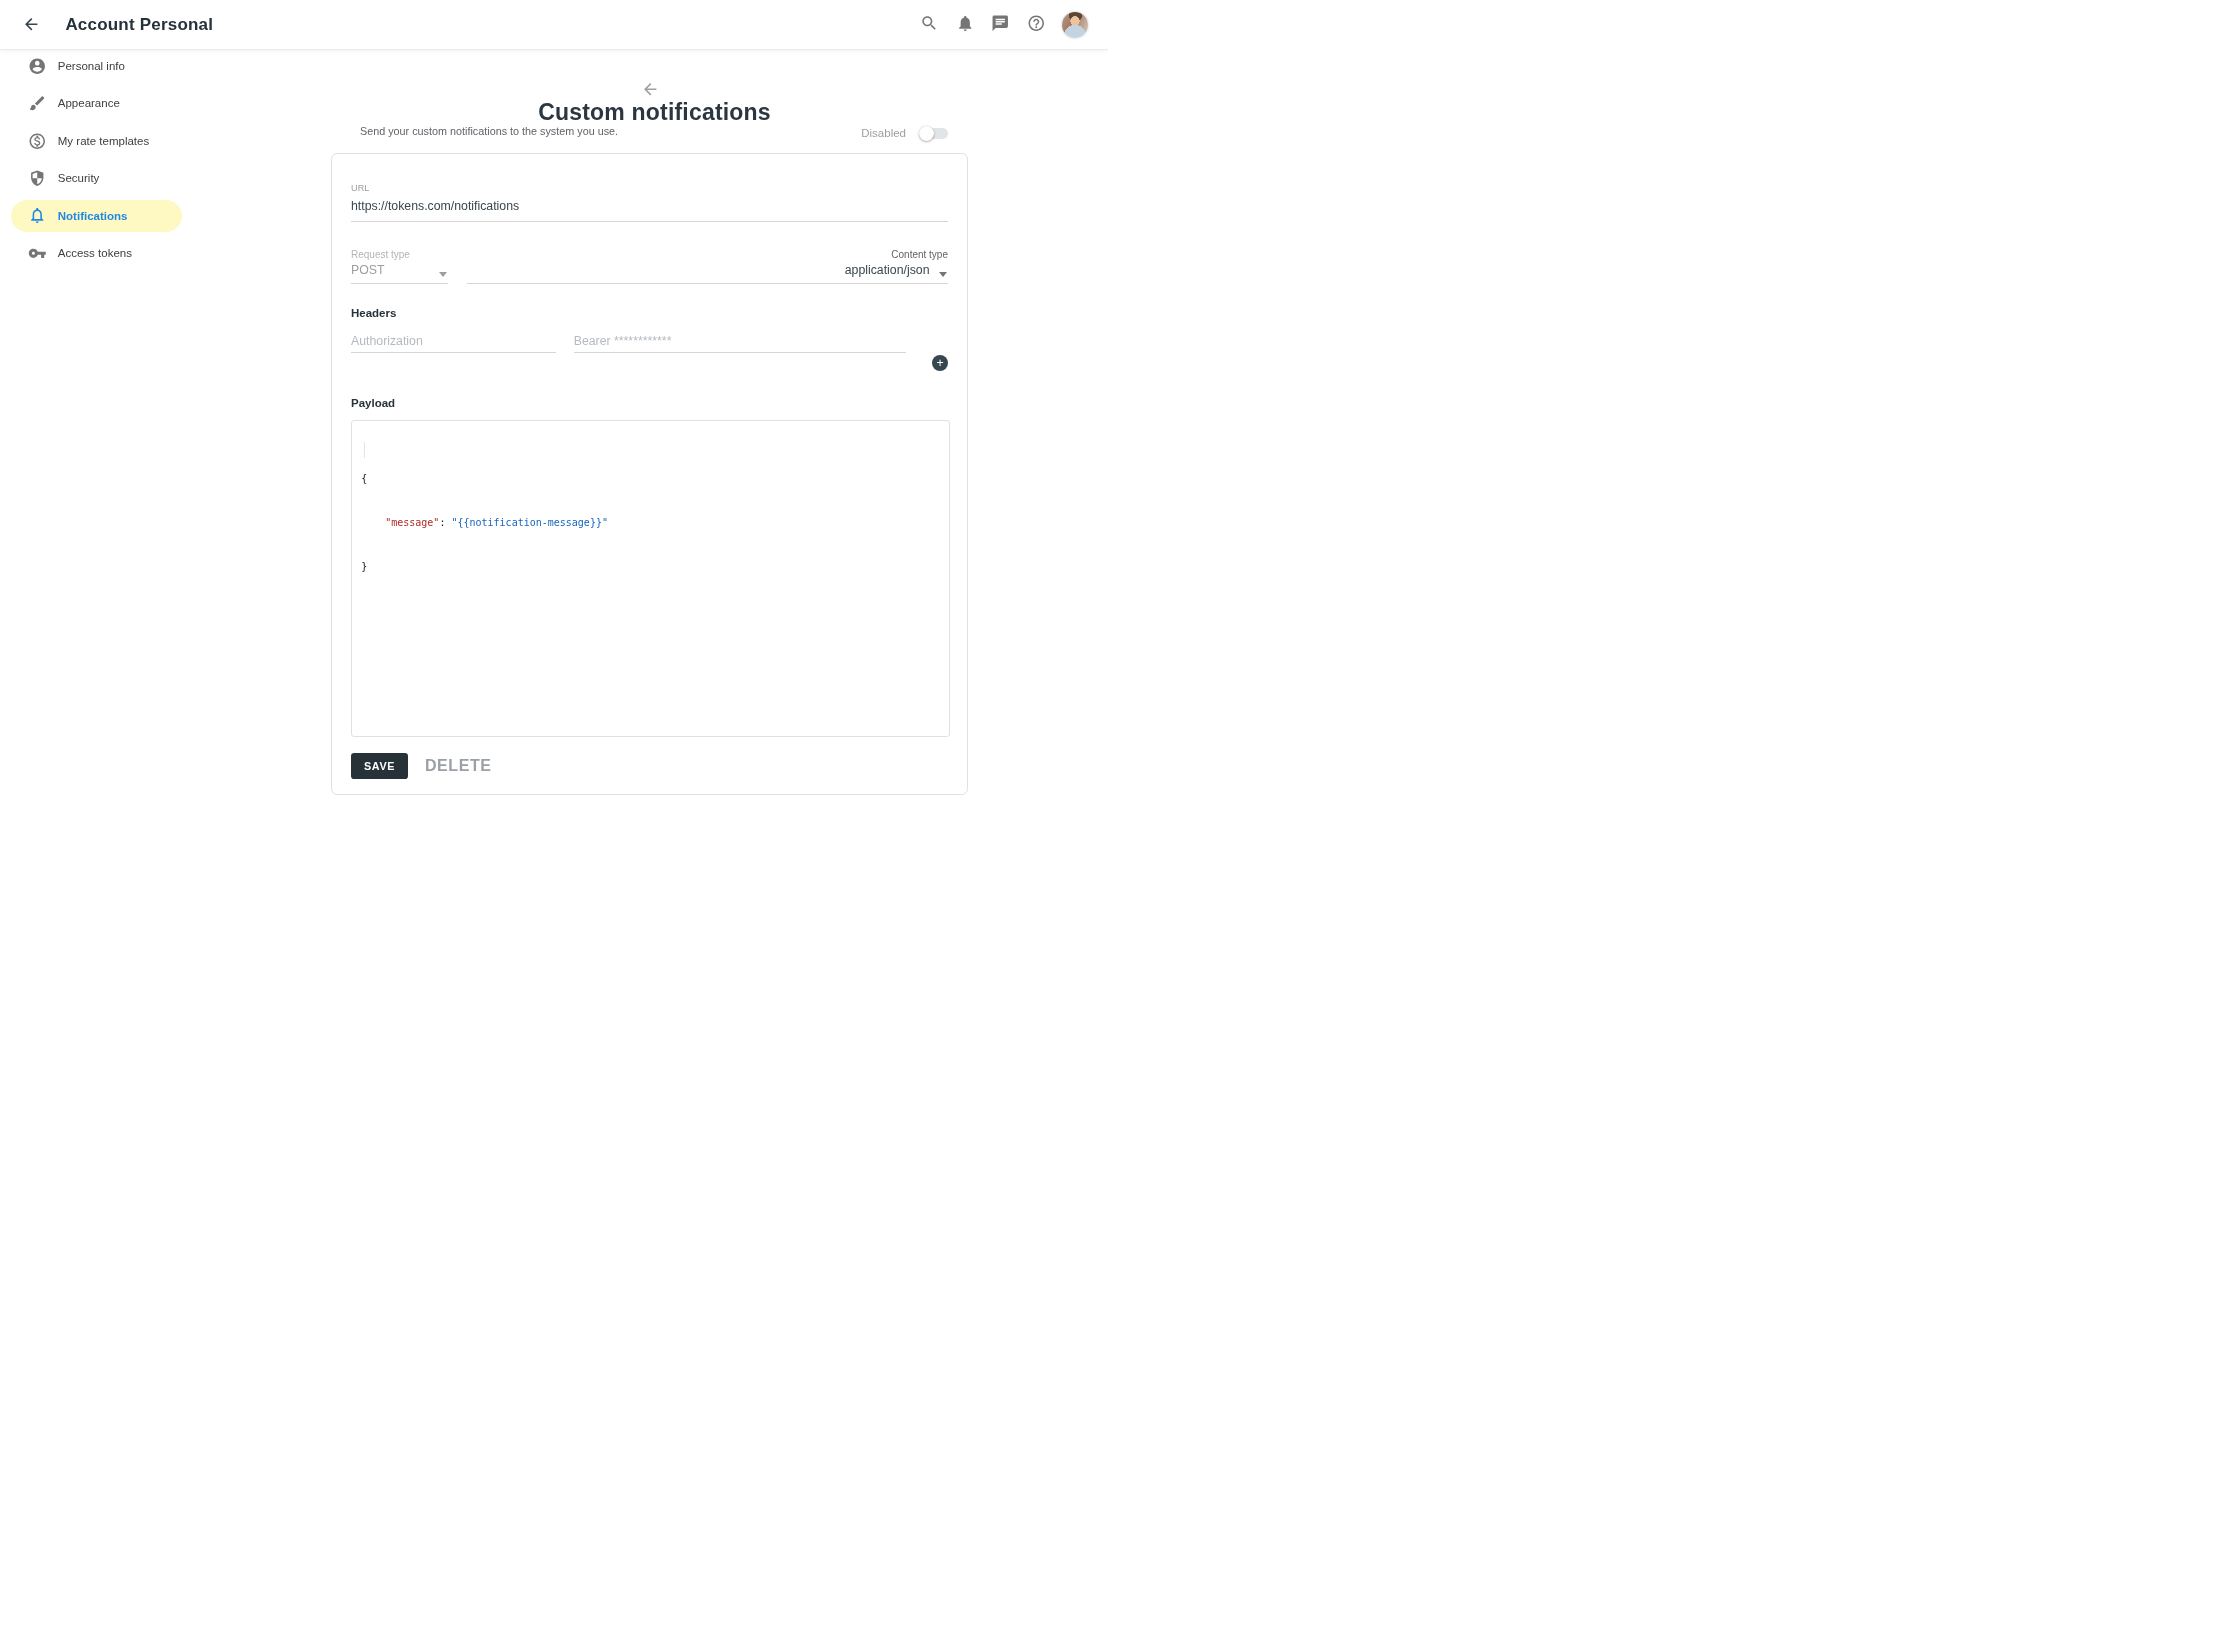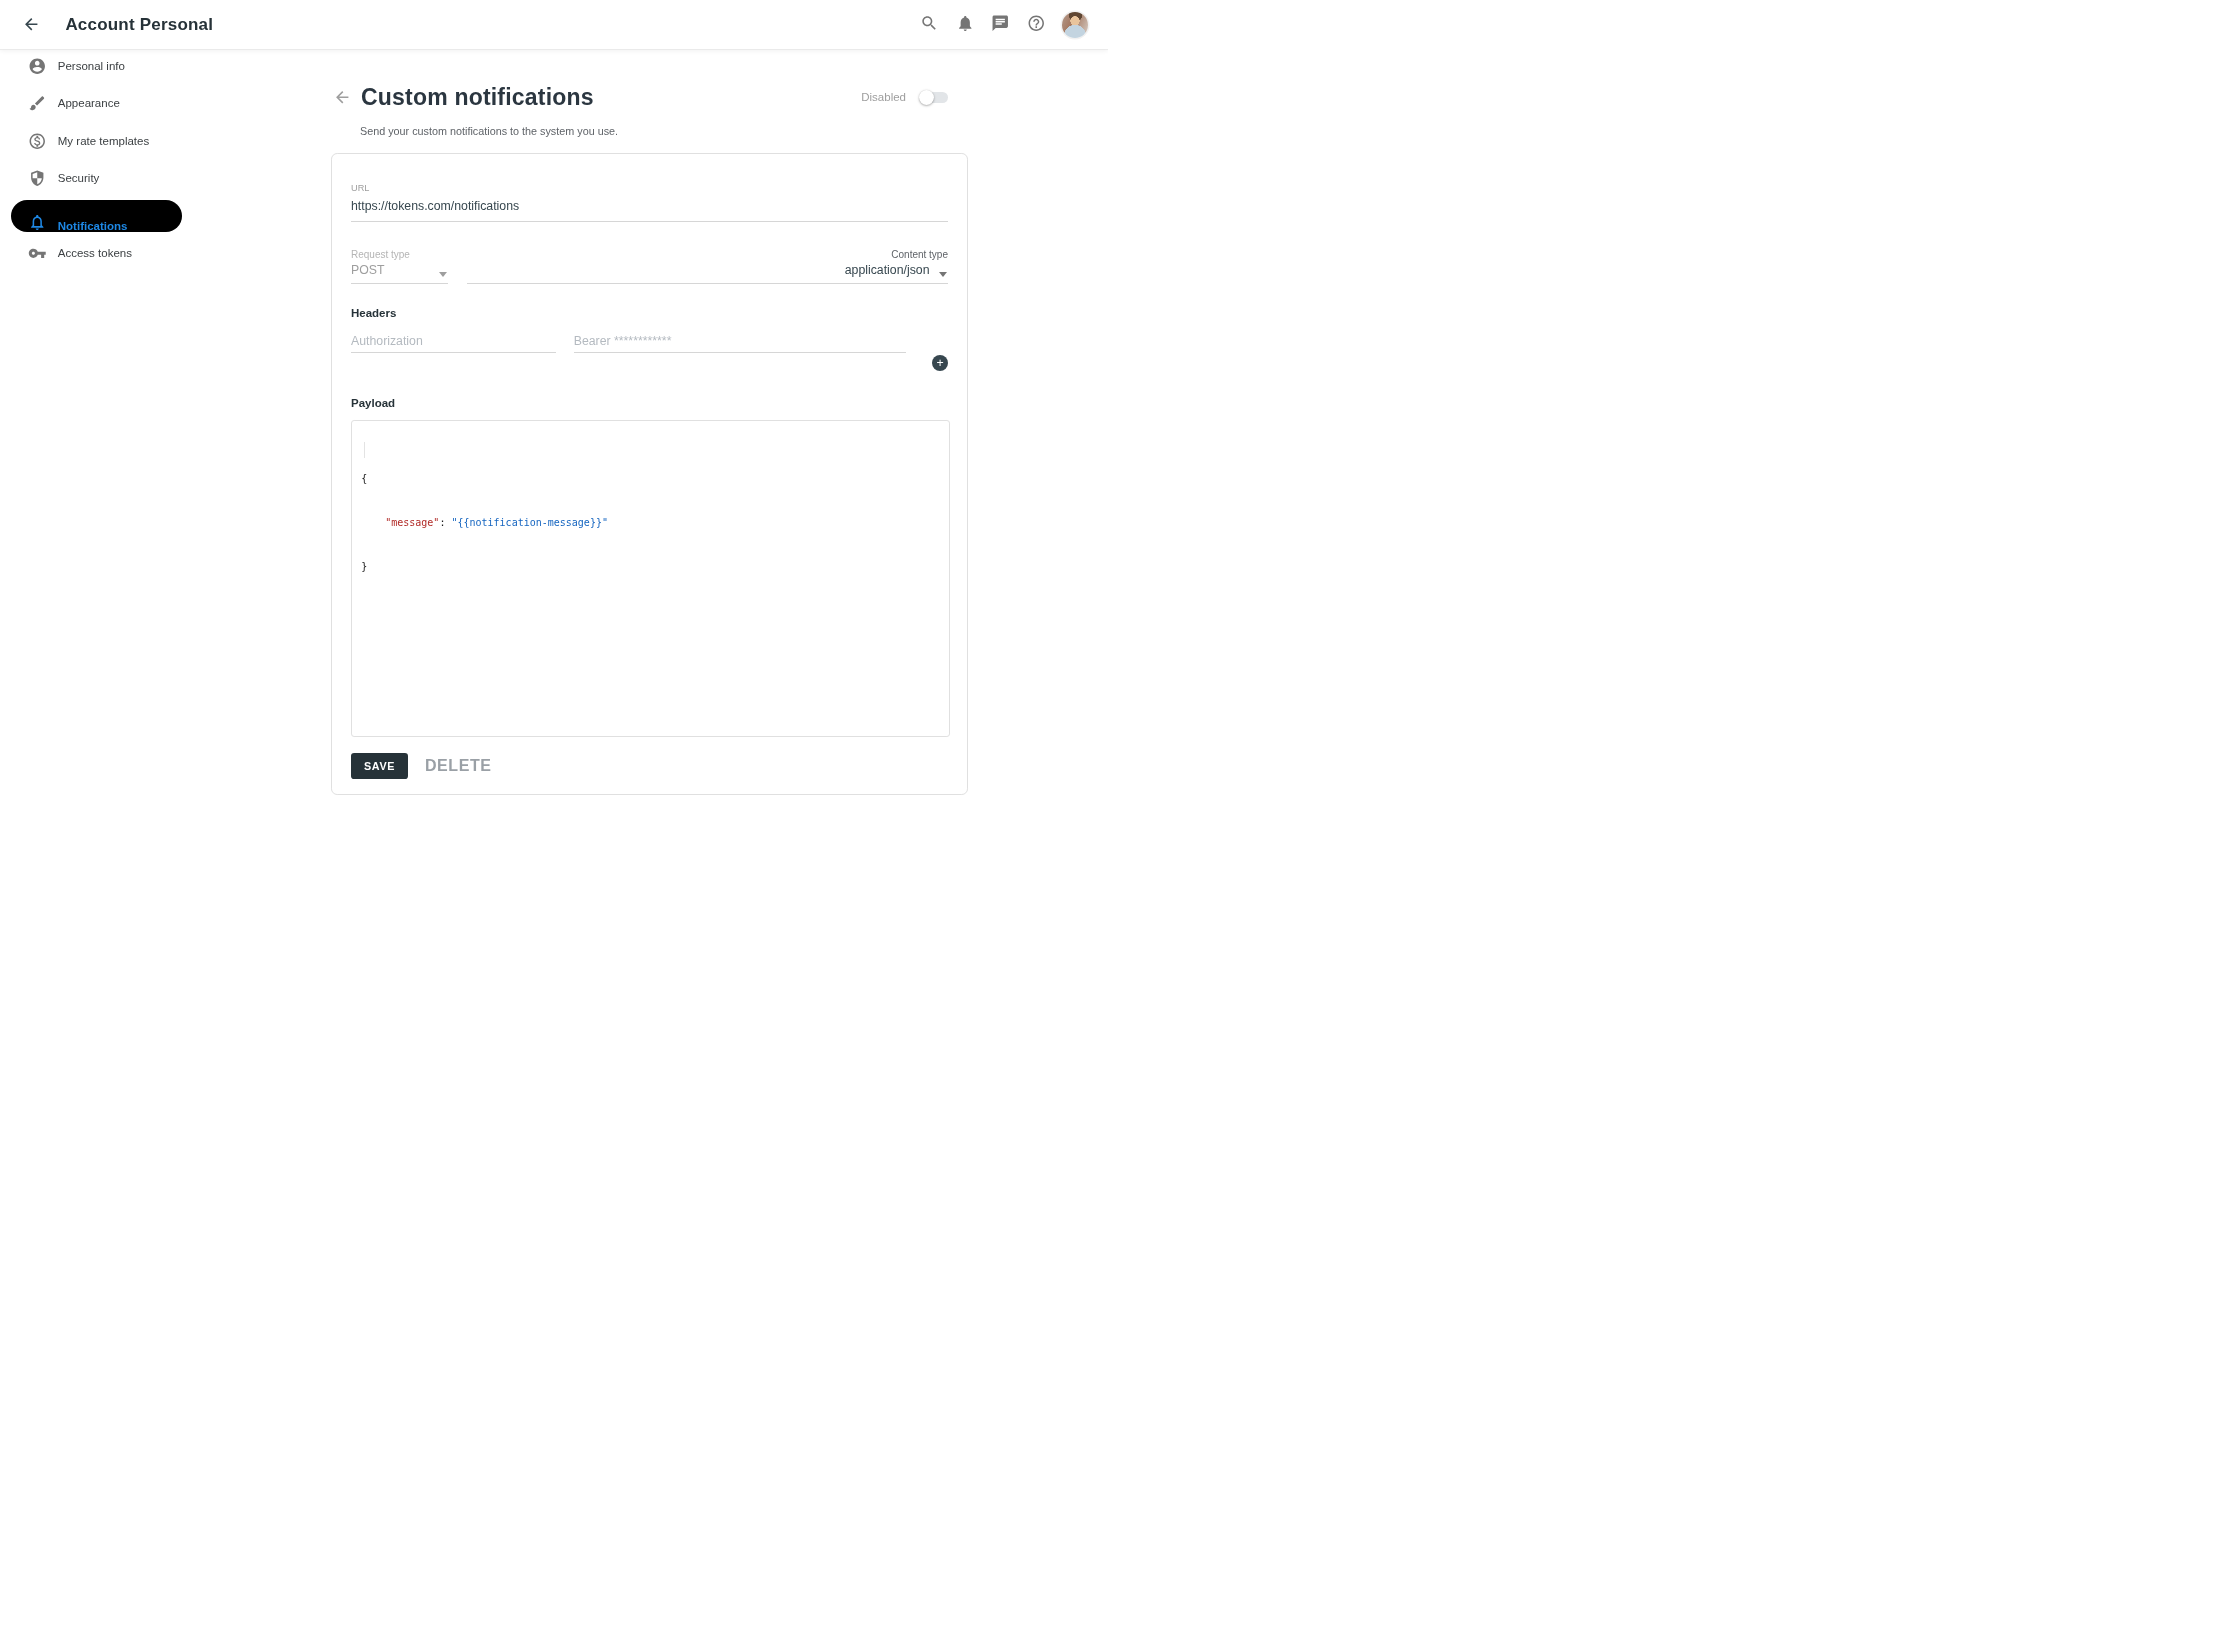--- a/index.html
+++ b/index.html
@@ -37,26 +37,26 @@
   }
   
   .sidebar { position:absolute; top:33px; left:0; width:223px; padding-top:17px; }
   .nav-item {
     height:32px; margin:0 0 5.4px 10.8px; width:171px; border-radius:16px;
     display:flex; align-items:center; cursor:pointer;
   }
   .nav-item .nav-icon { width:18.5px; height:18.5px; margin-left:17.7px; display:flex; align-items:center; justify-content:center; }
   .nav-item .nav-icon svg { width:18.5px; height:18.5px; fill:#757575; }
   .nav-item .nav-label { margin-left:10.8px; font-size:11.5px; font-weight:500; color:#3c4043; }
-  .nav-item.active { background:#000000;align-items:flex-end; }
+  .nav-item.active { background:#fef9c3; }
   .nav-item.active .nav-label { color:#1e88e5; font-weight:600; }
   .nav-item.active .nav-icon svg { fill:#1e88e5; }
   
   .content { position:absolute; left:331px; top:49px; width:637px; }
-  .page-head { display:flex; align-items:center; margin-top:31px; height:35px; }
+  .page-head { display:flex; align-items:center; margin-top:31px; height:35px;flex-direction:column; }
   .page-back { width:18.5px; height:18.5px; margin-left:1.5px; cursor:pointer; }
   .page-back svg { fill:#9e9e9e; }
   .page-title { font-size:23px; font-weight:700; color:#2b3640; margin-left:10px; letter-spacing:0.2px; }
   .head-right { margin-left:auto; display:flex; align-items:center; margin-right:20px; }
   .toggle-label { font-size:11.5px; color:#9e9e9e; margin-right:14px; }
   .switch { position:relative; width:28px; height:15.4px; cursor:pointer; }
   .switch .track { position:absolute; left:1.5px; top:2.3px; width:26px; height:10.8px; border-radius:5.4px; background:#e2e5e8; }
   .switch .knob {
     position:absolute; left:-1.5px; top:0; width:15.4px; height:15.4px; border-radius:50%;
     background:#ffffff; box-shadow:0 0.8px 2.3px rgba(0,0,0,.35), 0 0 0.8px rgba(0,0,0,.15);

